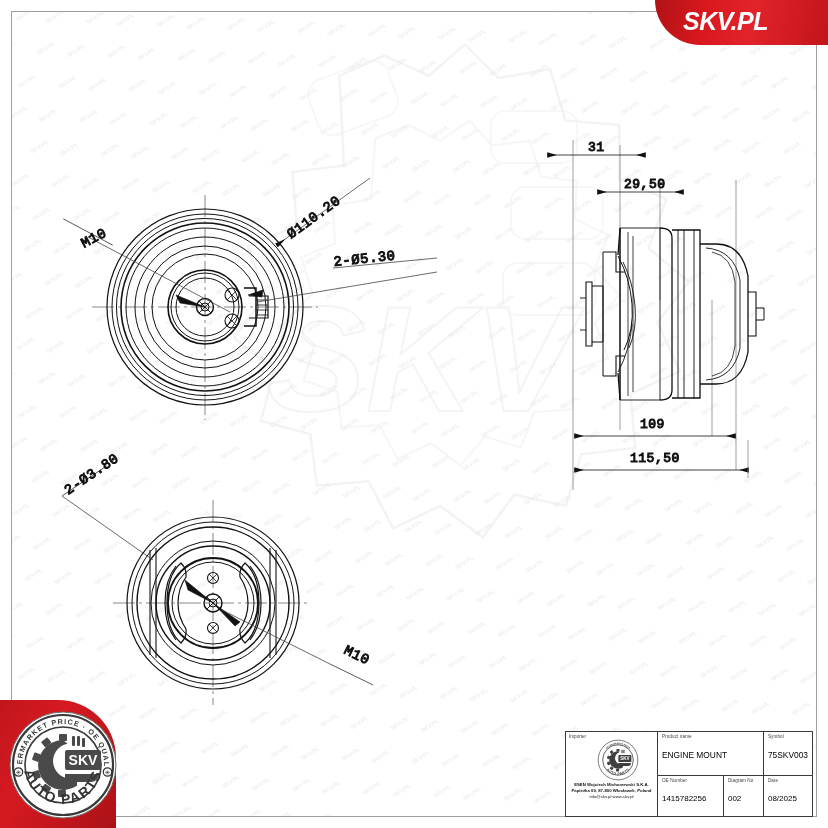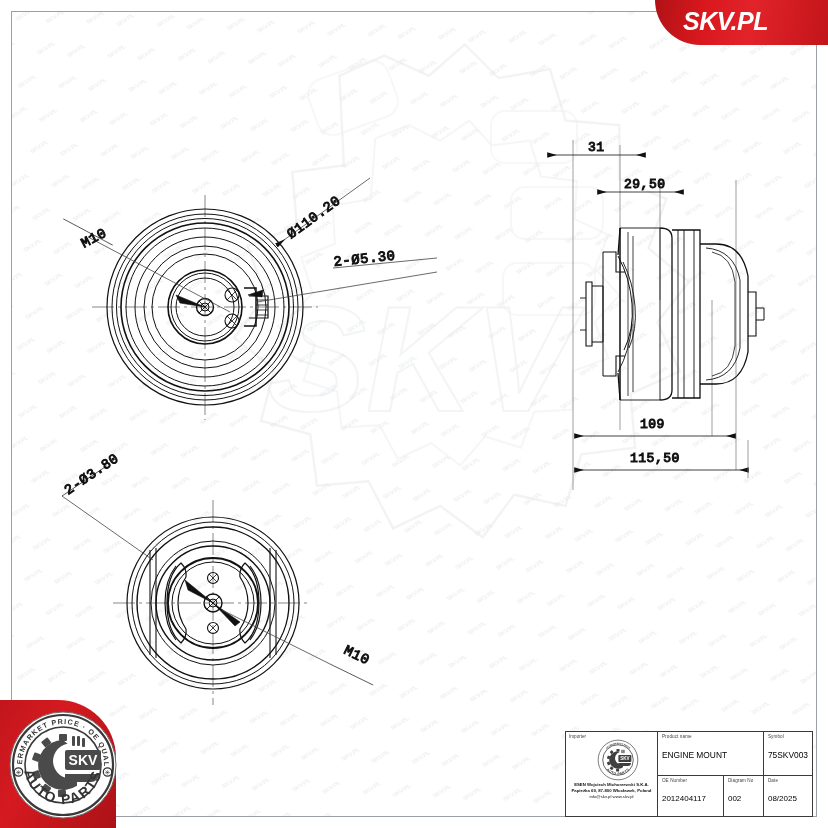--- a/index.html
+++ b/index.html
@@ -520,21 +520,21 @@
           <div class="tb-val">ENGINE MOUNT</div>
         </div>
         <div class="tb-cell cell-symbol">
           <div class="tb-hdr">Symbol</div>
           <div class="tb-val">75SKV003</div>
         </div>
       </div>
       <div class="tb-row-bot">
         <div class="tb-cell bord cell-oe">
           <div class="tb-hdr">OE Number</div>
-          <div class="tb-val small">2012404117</div>
+          <div class="tb-val small">1415782256</div>
         </div>
         <div class="tb-cell bord cell-diagram">
           <div class="tb-hdr">Diagram No</div>
           <div class="tb-val small">002</div>
         </div>
         <div class="tb-cell cell-date">
           <div class="tb-hdr">Date</div>
           <div class="tb-val small">08/2025</div>
         </div>
       </div>

